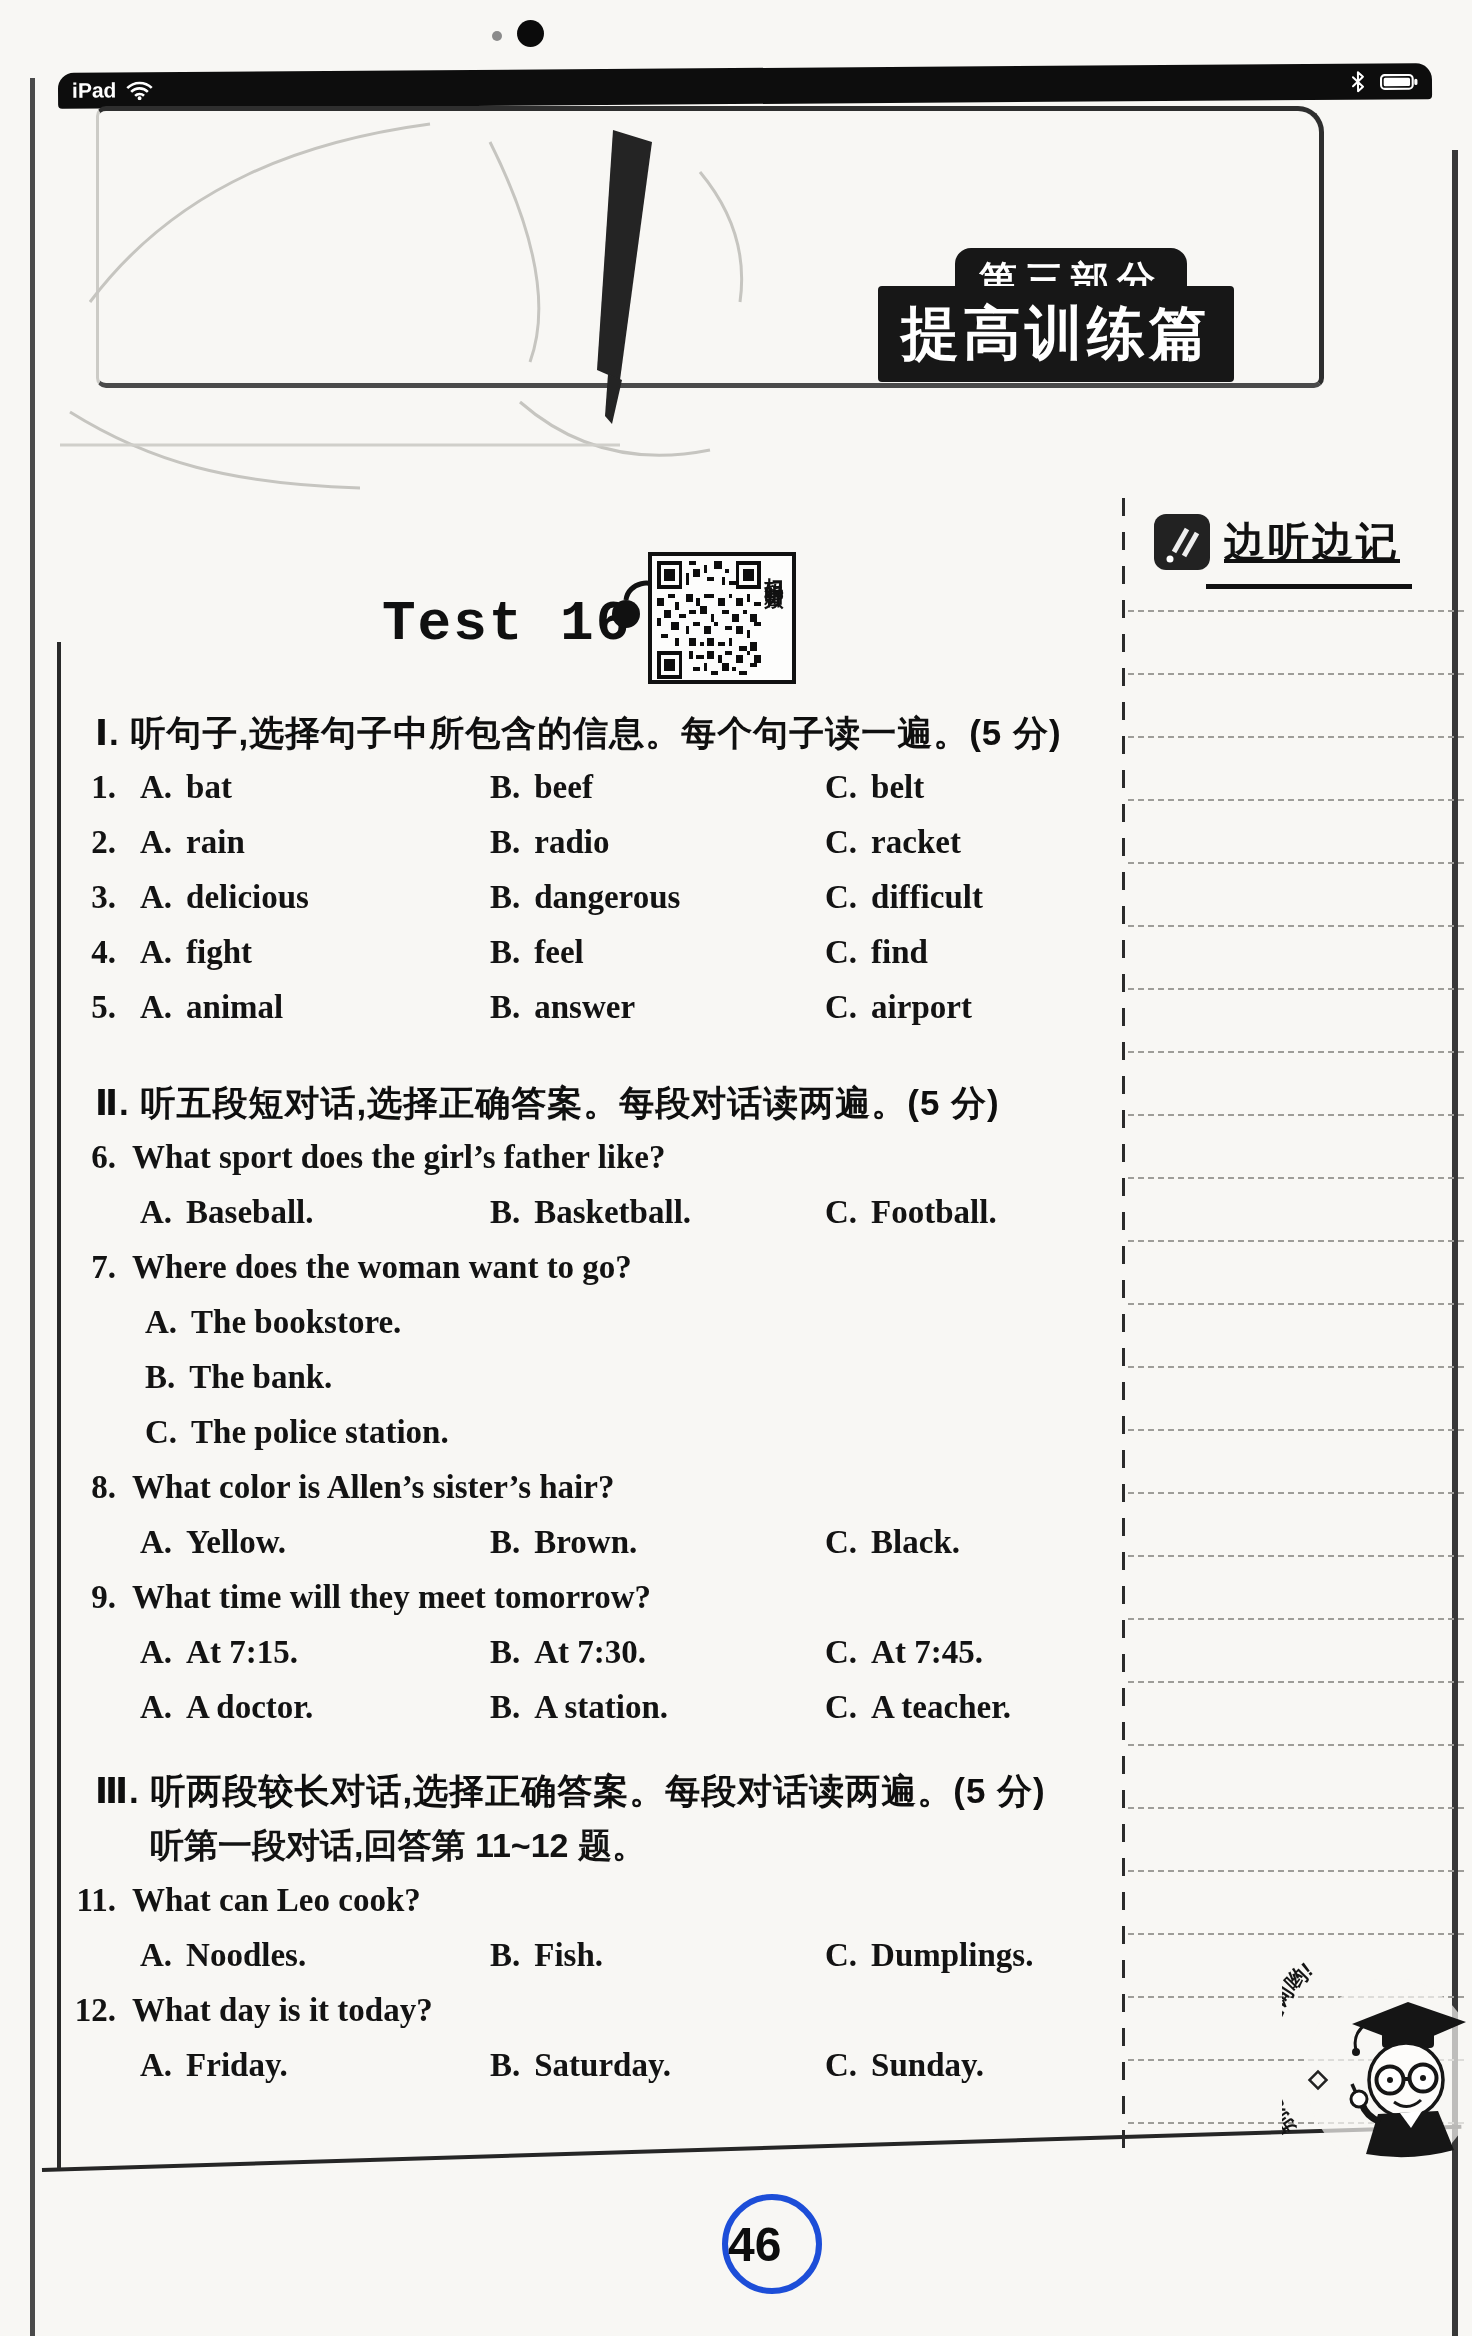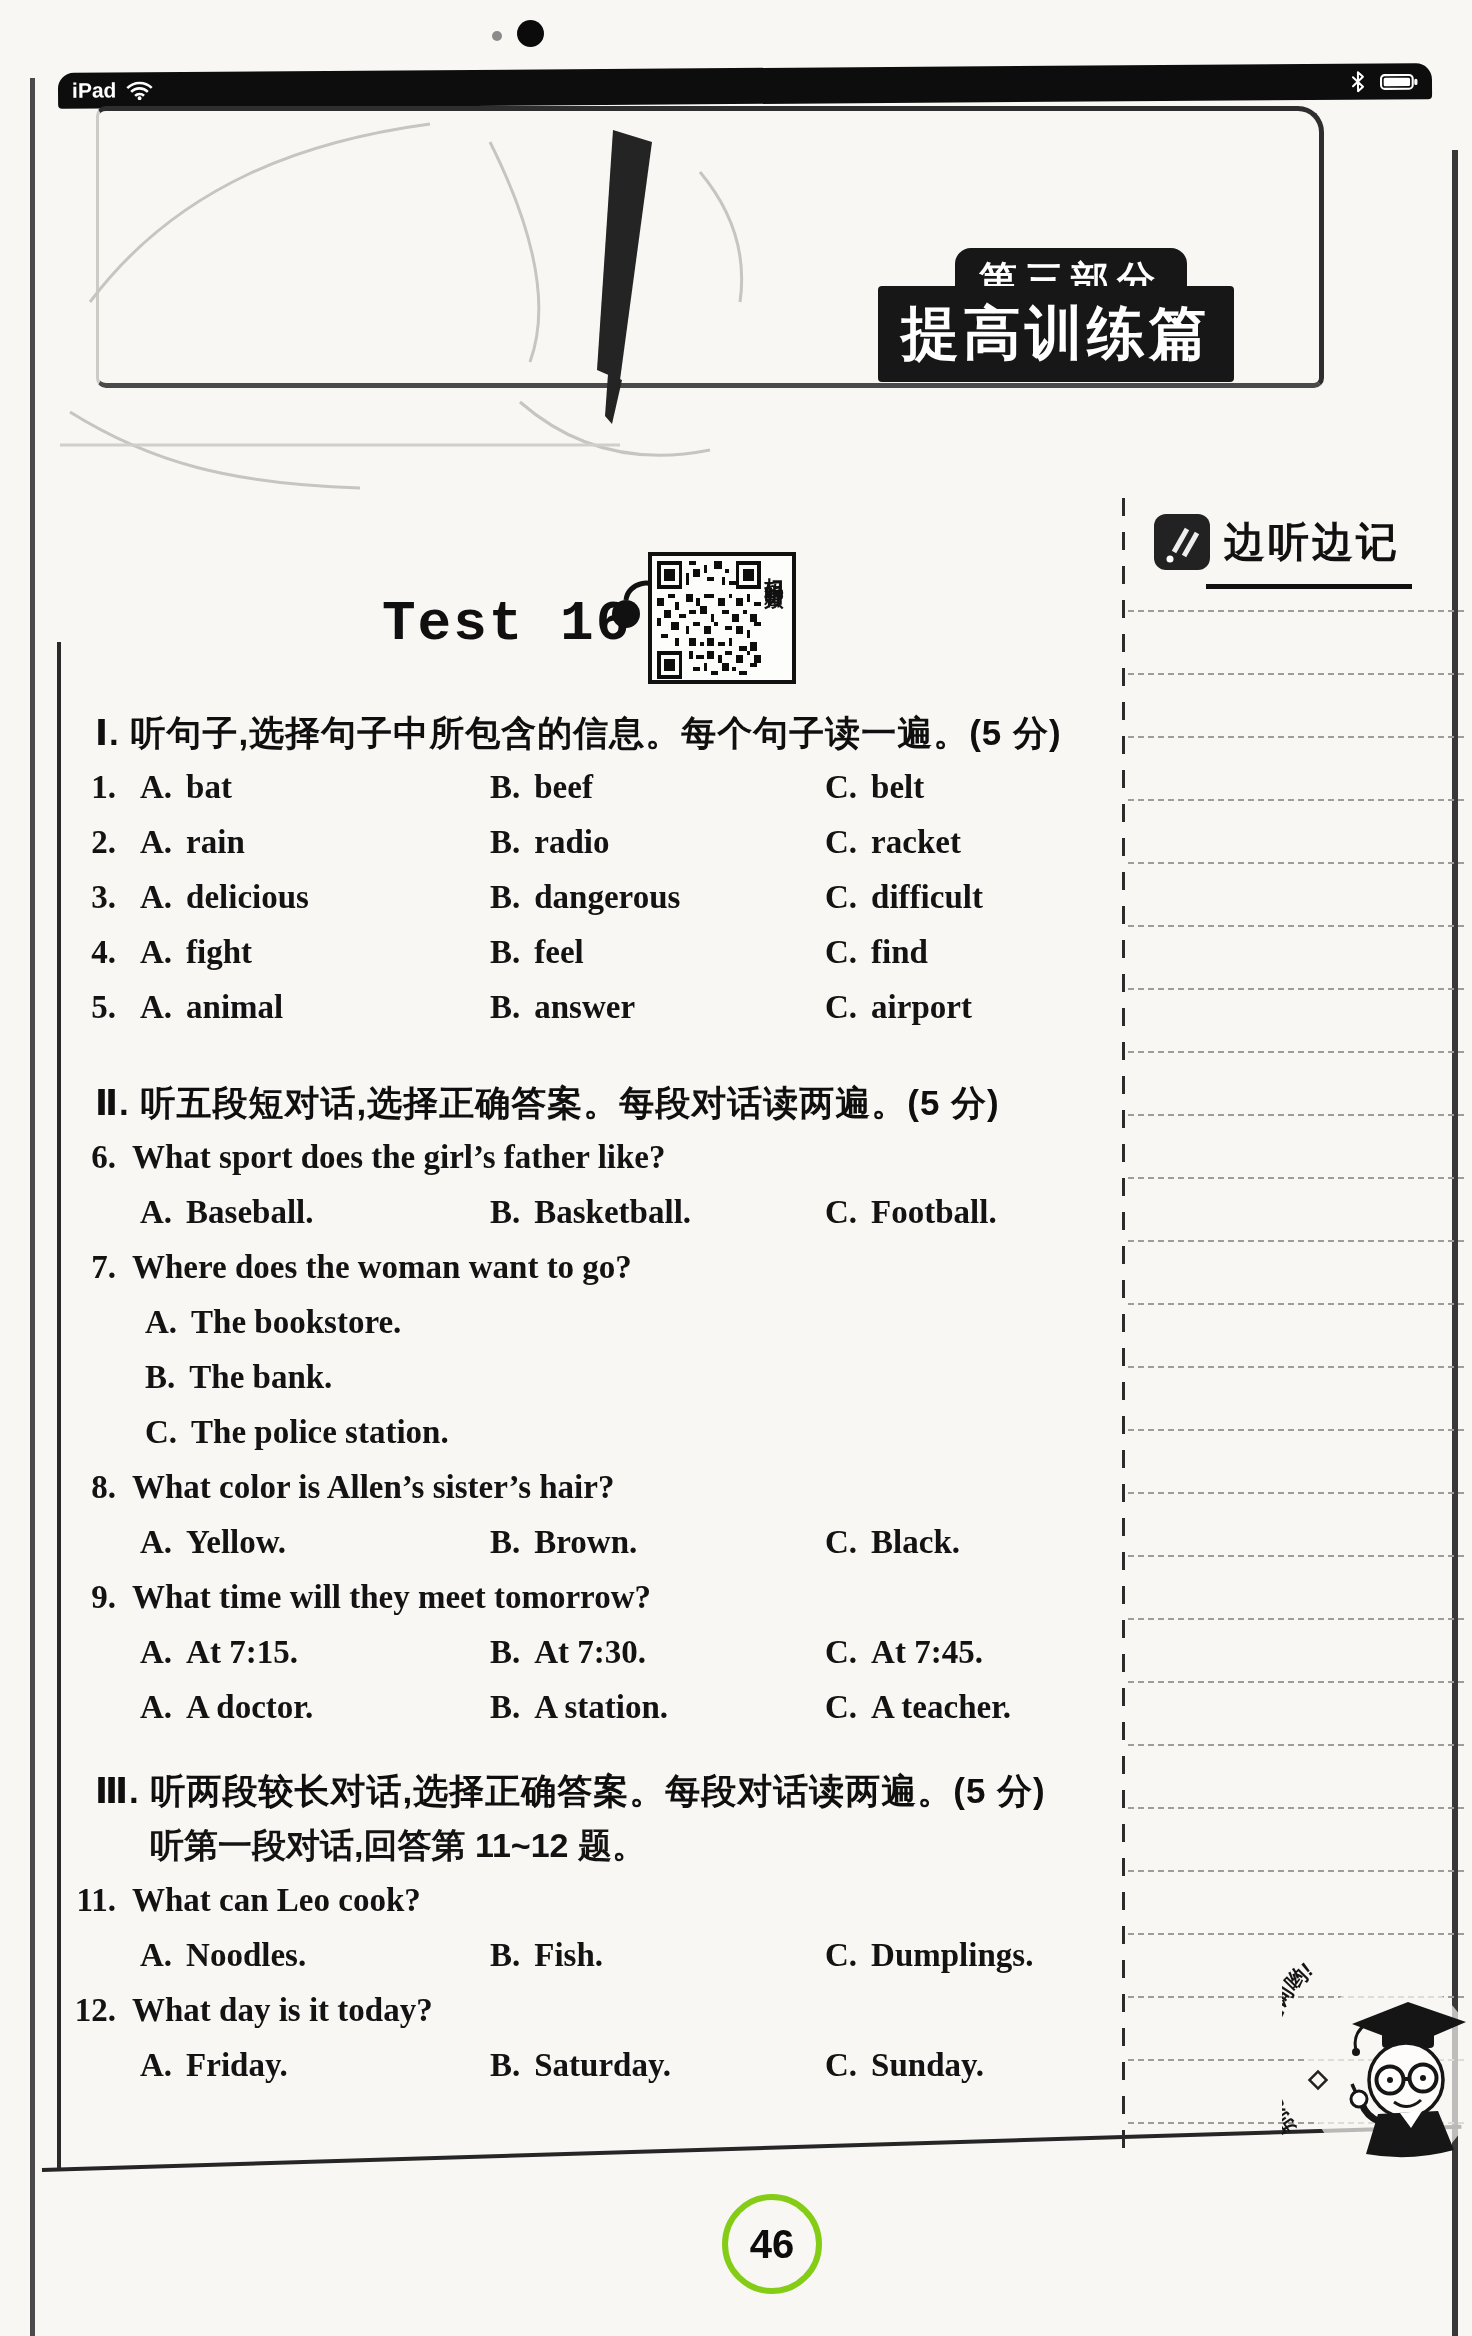--- a/index.html
+++ b/index.html
@@ -39,21 +39,21 @@
           background:#fdfdfc;box-sizing:border-box;}
   .qr-box svg.qr{position:absolute;left:5px;top:5px;}
   .qr-caption{position:absolute;right:5px;top:7px;writing-mode:vertical-rl;
               font-weight:700;font-size:19px;letter-spacing:3px;color:#111;}
   .headphone{left:608px;top:574px;}
   
   .sidebar-divider{left:1122px;top:498px;width:3px;height:1655px;
       background:repeating-linear-gradient(to bottom,#2b2b2b 0 18px,transparent 18px 34px);}
   .sidebar-icon{left:1154px;top:514px;width:56px;height:56px;background:#222;border-radius:12px;}
   .sidebar-title{left:1224px;top:514px;height:56px;line-height:56px;
-                 font-weight:700;font-size:41px;letter-spacing:3px;color:#111;}
+                 font-weight:700;font-size:41px;letter-spacing:3px;color:#111;text-decoration:underline;}
   .sidebar-underline{left:1206px;top:584px;width:206px;height:5px;background:#111;}
   .ruled{left:1128px;top:610px;width:336px;height:1530px;}
   .ruled .rline{height:61px;border-top:2px dashed #9e9d99;}
   .mascot{left:1282px;top:1932px;}
   
   .exam{left:60px;top:705px;width:1005px;
         font-family:"Liberation Serif","DejaVu Serif",serif;font-size:33px;color:#131313;}
   .line{position:relative;height:55px;line-height:55px;white-space:nowrap;}
   .sec-heading{height:55px;line-height:55px;padding-left:35px;
                font-family:"Liberation Sans","DejaVu Sans",sans-serif;
@@ -62,23 +62,23 @@
   .sec3{margin-top:28px;}
   .sub-note{padding-left:90px;font-family:"Liberation Sans","DejaVu Sans",sans-serif;
             font-weight:700;font-size:34px;}
   .qnum{position:absolute;left:0;width:56px;text-align:right;font-weight:700;}
   .qtext{position:absolute;left:72px;font-weight:700;}
   .opt{position:absolute;font-weight:700;}
   .cA{left:80px;} .cB{left:430px;} .cC{left:765px;}
   .stackA{left:85px;}
   .olabel{margin-right:14px;}
   
-  .page-circle{left:722px;top:2194px;width:100px;height:100px;border:6px solid #84cc16;
-               border-radius:50%;display:flex;align-items:center;justify-content:center;
-               box-sizing:border-box;font-weight:700;font-size:40px;color:#0d0d0d;}
+  .page-circle{left:722px;top:2194px;width:100px;height:100px;border:6px solid #1d4ed8;
+               border-radius:50%;display:flex;align-items:center;justify-content:flex-start;
+               box-sizing:border-box;font-weight:700;font-size:48px;color:#0d0d0d;}
 </style>
 </head>
 <body>
 
 <div id="page">
 
   <div class="abs edge-left"></div>
   <div class="abs edge-right"></div>
   <div class="abs bottom-line"></div>
   <div class="abs content-left-line"></div>

